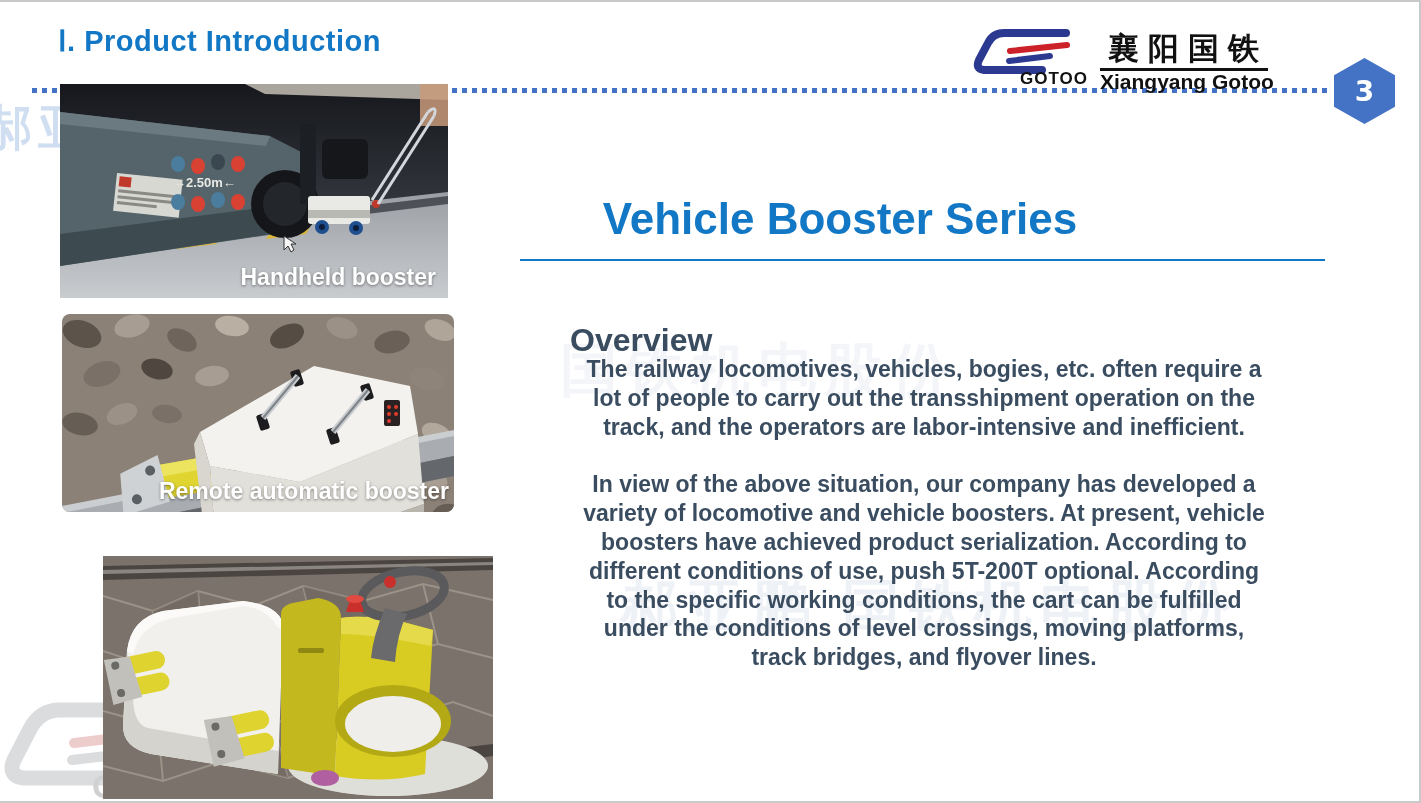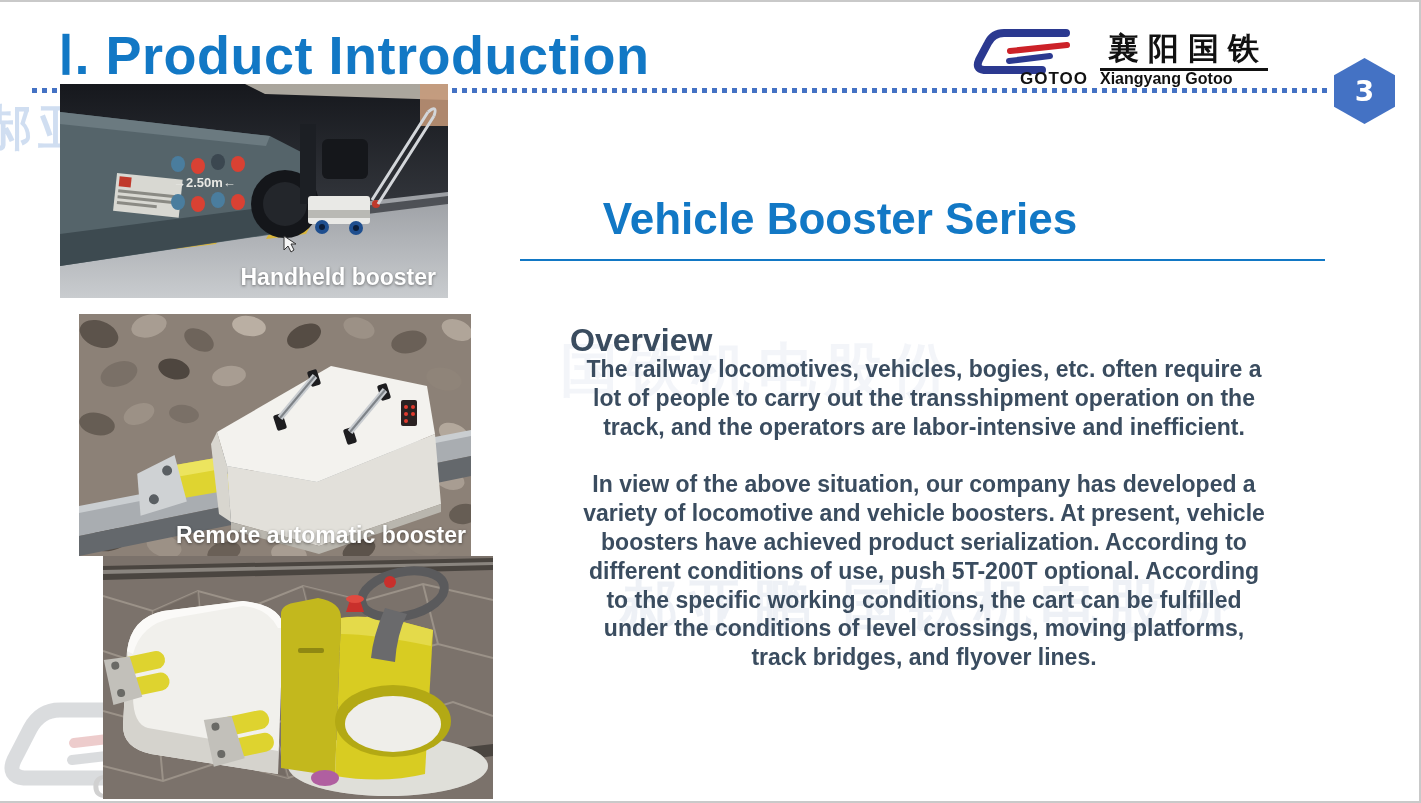--- a/index.html
+++ b/index.html
@@ -5,54 +5,54 @@
   html,body{margin:0;padding:0;background:#fff;}
   .slide{
     position:relative; width:1421px; height:803px; background:#fff;
     font-family:"Liberation Sans", sans-serif; overflow:hidden;
     border-top:2px solid #c9c9c9; border-bottom:2px solid #c9c9c9; border-right:2px solid #c9c9c9;
     box-sizing:border-box;
   }
   
   .page-title{
     position:absolute; left:58px; top:22px; margin:0;
-    font-size:54px; font-weight:bold; color:#1278c5; letter-spacing:0.5px;
+    font-size:29px; font-weight:bold; color:#1278c5; letter-spacing:0.5px;
   }
   .dotted-rule{
     position:absolute; left:32px; top:86px; width:1300px; height:5px;
     background:repeating-linear-gradient(90deg,#4472c4 0 5px,transparent 5px 10px);
   }
   
   .logo{position:absolute; left:966px; top:24px; width:310px; height:66px;}
   .logo-mark{position:absolute; left:0; top:0;}
   .logo-cn{
     position:absolute; left:142px; top:2px; font-size:31px; font-weight:bold; color:#111;
     letter-spacing:9px; white-space:nowrap; font-family:"DejaVu Sans", sans-serif;
   }
   .logo-underline{position:absolute; left:134px; top:42px; width:168px; height:3px; background:#111;}
   .logo-en{
-    position:absolute; left:134px; top:44px; font-size:16px; font-weight:bold; color:#111; white-space:nowrap;
+    position:absolute; left:134px; top:44px; font-size:21px; font-weight:bold; color:#111; white-space:nowrap;
   }
   
   .page-badge{
     position:absolute; left:1334px; top:56px; width:61px; height:66px;
     background:#4472c4;
     clip-path:polygon(50% 0, 100% 26%, 100% 74%, 50% 100%, 0 74%, 0 26%);
     display:flex; align-items:center; justify-content:center;
   }
   .page-badge span{color:#fff; font-size:28px; font-weight:bold; font-family:"DejaVu Sans", sans-serif;}
   
   .product{position:absolute; overflow:hidden;}
   .product svg{position:absolute; left:0; top:0;}
   .product .caption{
     position:absolute; color:#fff; font-size:23px; font-weight:700; white-space:nowrap;
     text-shadow:0 1px 3px rgba(0,0,0,.45);
   }
   #product-1{left:60px; top:82px; width:388px; height:214px;}
-  #product-2{left:79px; top:312px; width:392px; height:242px;}
+  #product-2{left:62px; top:312px; width:392px; height:198px;border-radius:8px;}
   #product-3{left:103px; top:554px; width:390px; height:243px;}
   #product-1 .caption{right:12px; bottom:7px;}
   #product-2 .caption{right:5px; bottom:7px;}
   #product-3 .caption{right:9px; bottom:6px;}
   
   .section-title{
     position:absolute; left:520px; top:192px; width:640px; margin:0;
     font-size:44px; font-weight:bold; color:#1278c5; text-align:center;
   }
   .section-rule{position:absolute; left:520px; top:257px; width:805px; border-top:2px solid #1278c5;}

